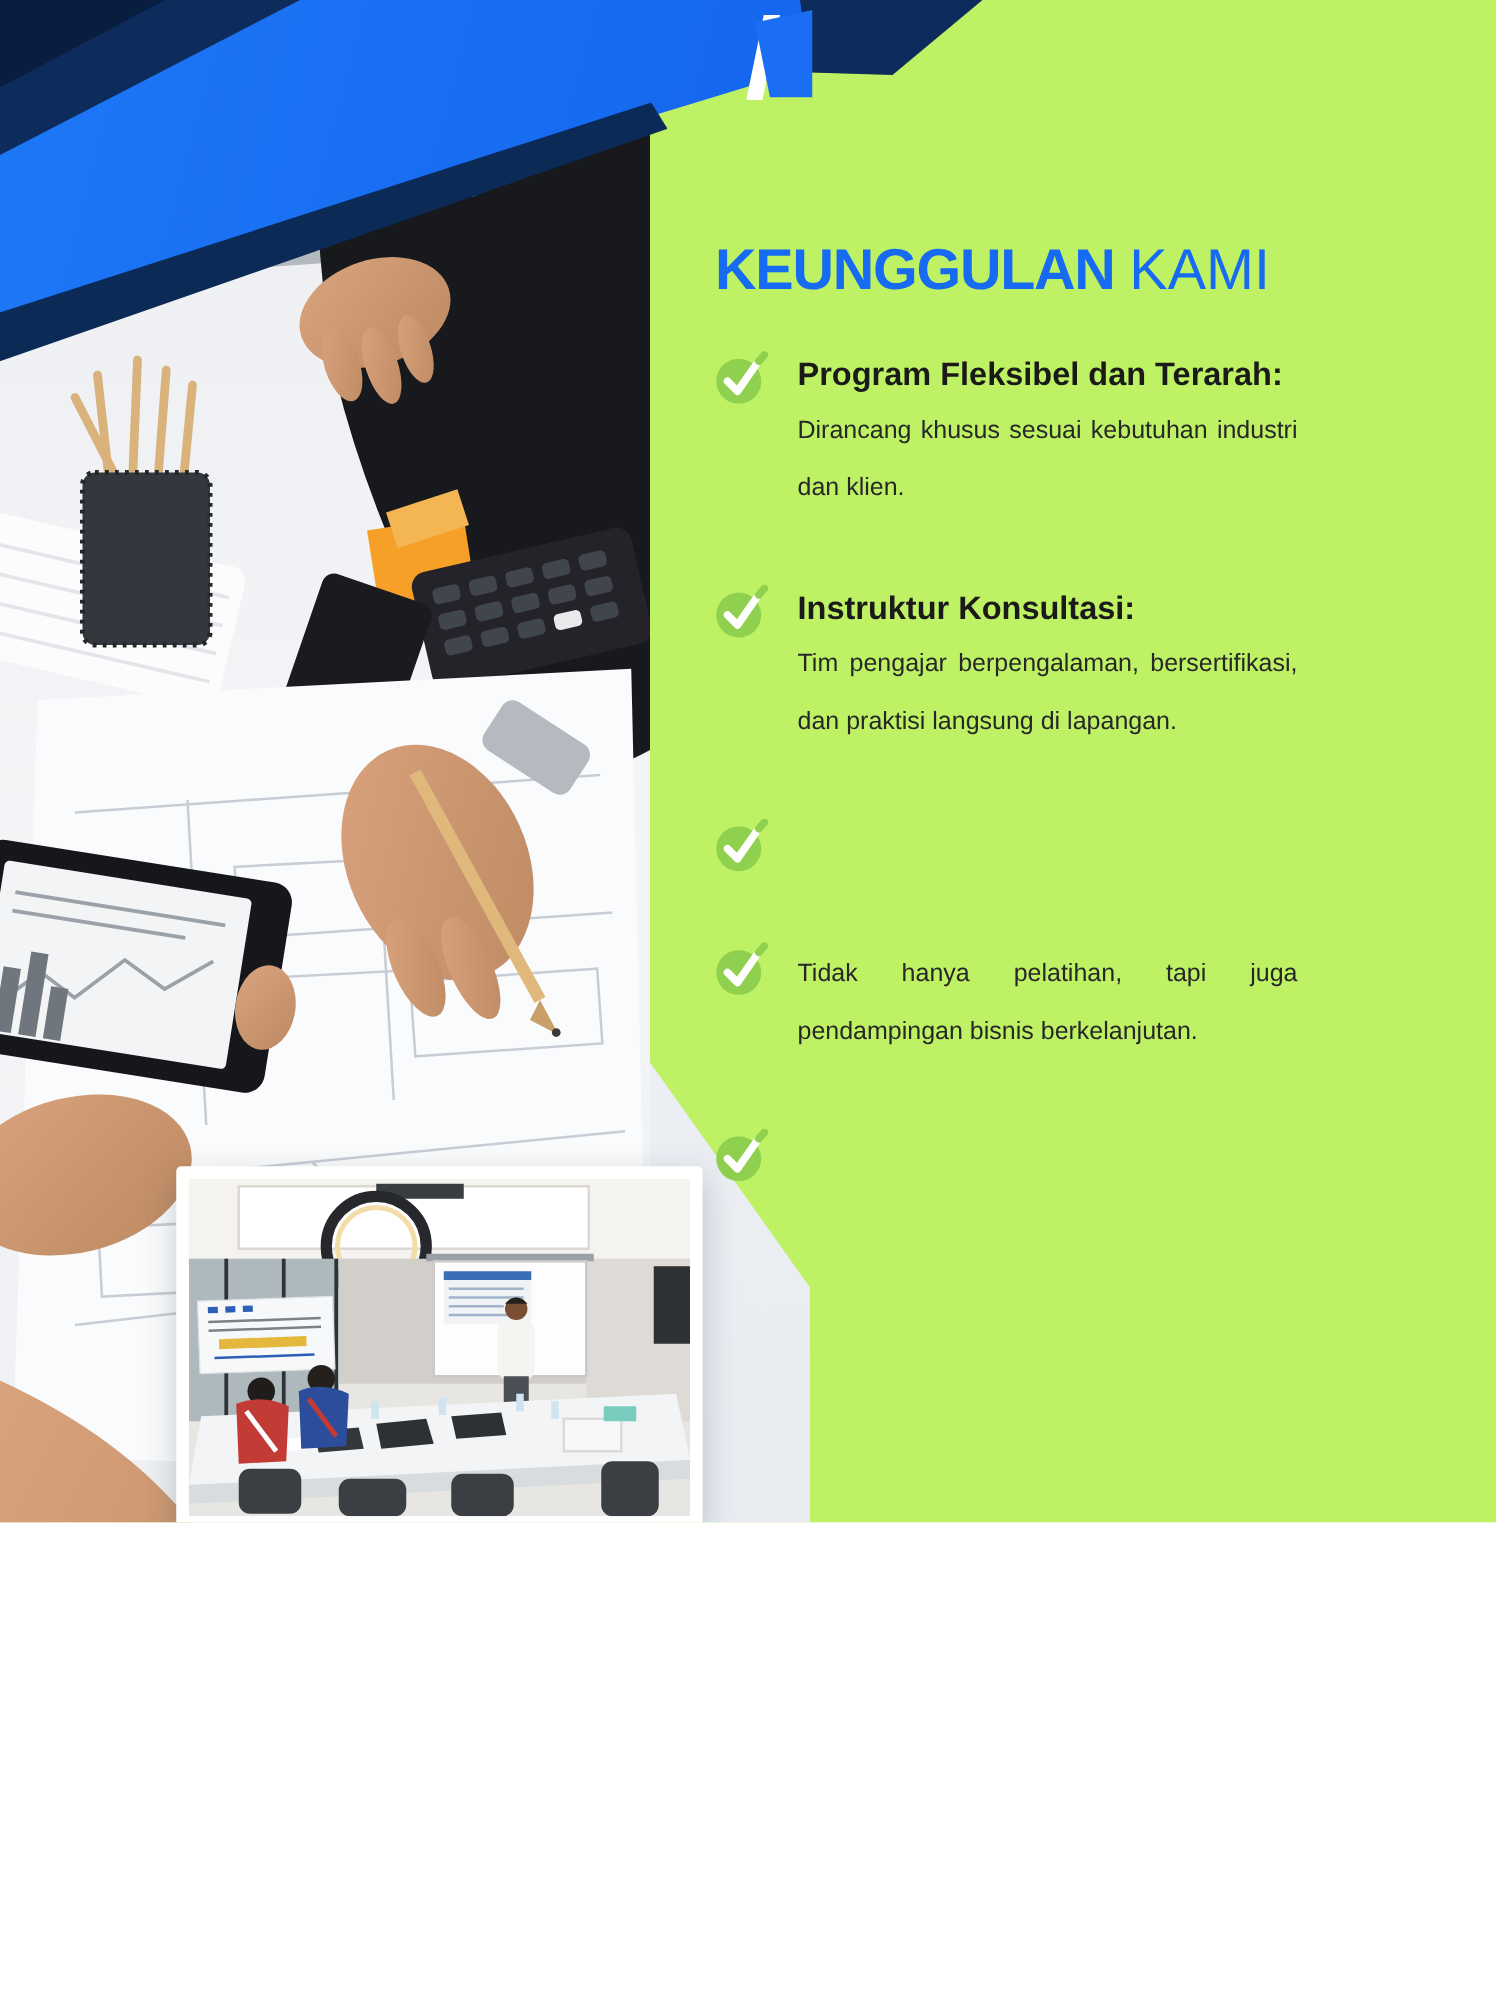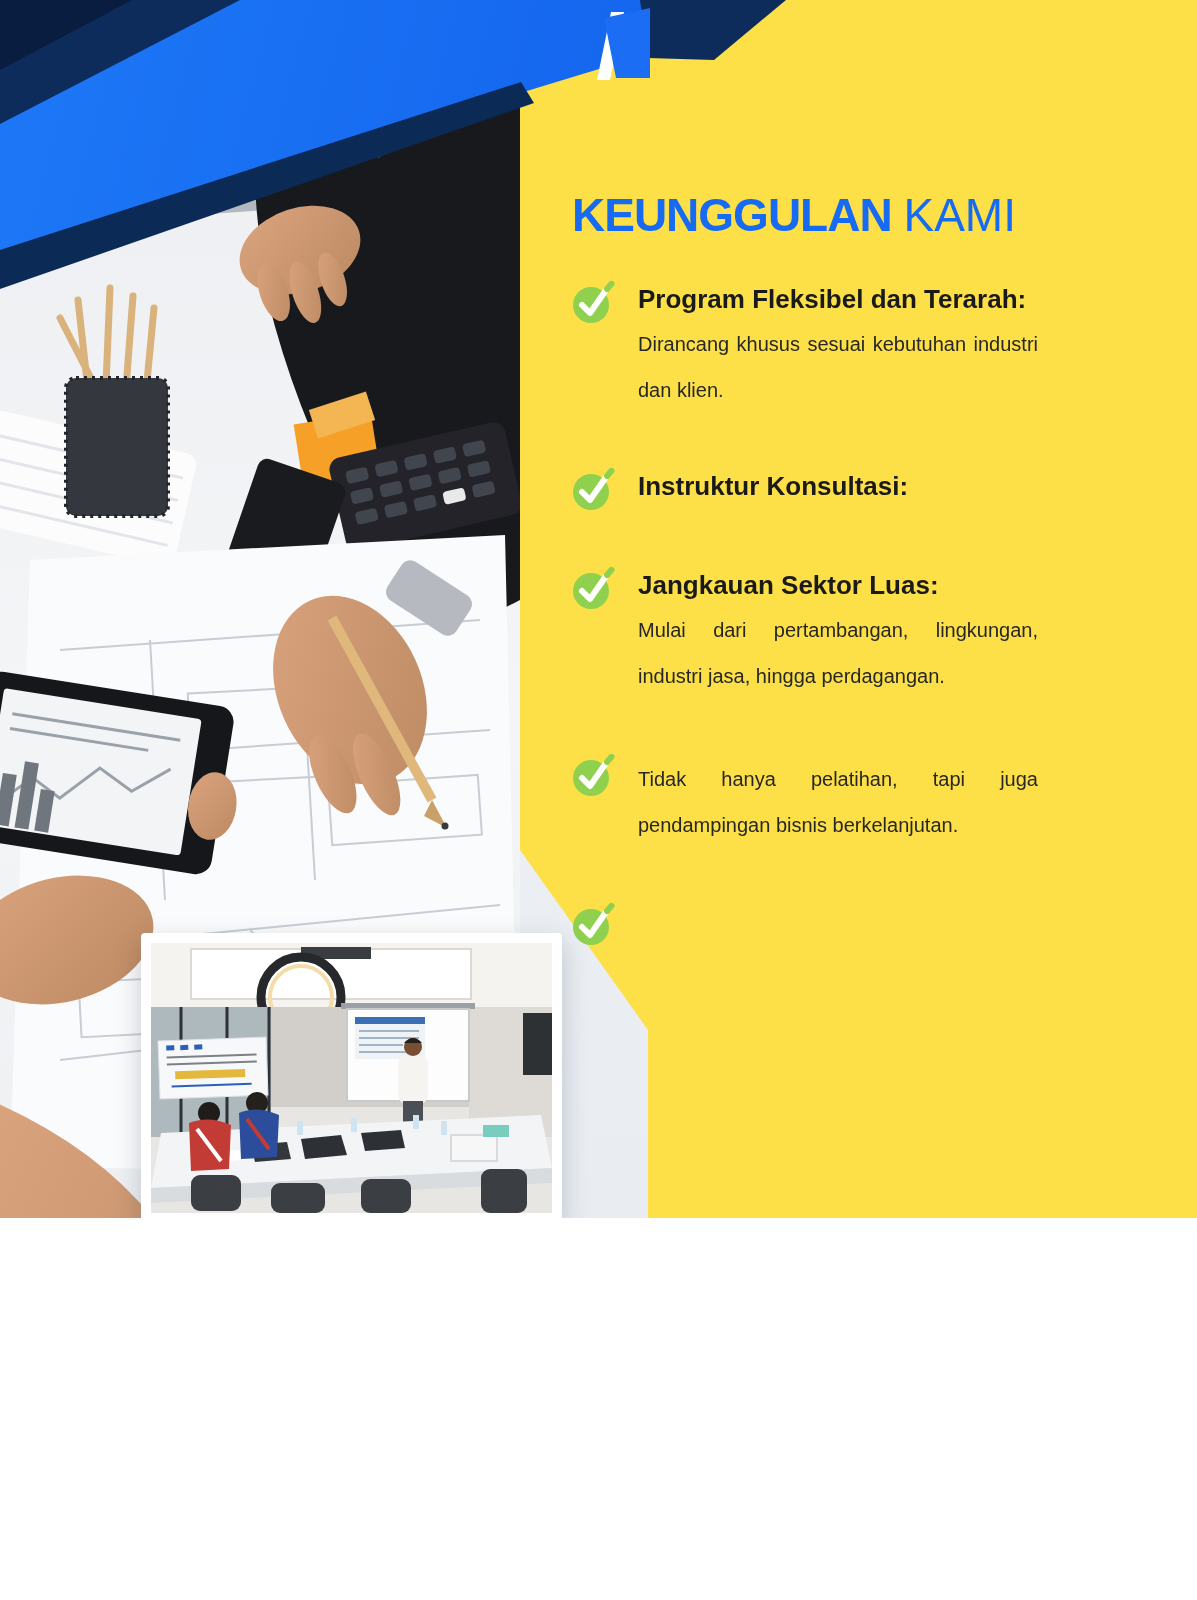--- a/index.html
+++ b/index.html
@@ -1,16 +1,16 @@
 <!DOCTYPE html>
 <html><head>
 <meta charset="utf-8">
 <style>
   html,body{margin:0;padding:0;background:#ffffff;}
-  .page{position:relative;width:1197px;height:1218px;margin:0 auto;background:#fde047;overflow:hidden;
+  .page{position:relative;width:1197px;height:1218px;margin:0 auto;background:#bef264;overflow:hidden;
         font-family:"Liberation Sans",sans-serif;}
   .abs{position:absolute;left:0;top:0;width:100%;height:100%;}
   
   .bg-photo{position:absolute;left:0;top:0;width:520px;height:1600px;z-index:1;}
   .bg-photo svg{display:block;width:100%;height:100%;}
   .bg-wedge{z-index:1;background:linear-gradient(180deg,#f0f2f5,#e9edf2);
             clip-path:polygon(520px 850px,648px 1030px,648px 1600px,520px 1600px);}
   
   .blue-flag  {z-index:2;background:#1467ef;clip-path:polygon(378px 88px,378px 158px,505px 84px);}
   .blue-main  {z-index:3;background:linear-gradient(105deg,#1d78f6 0%,#0f5be9 70%);
@@ -200,33 +200,30 @@
       </div>
 
       <div class="adv-item">
         <svg class="check-icon" viewBox="0 0 44 44">
           <circle cx="19" cy="24" r="18" fill="#8FD14F"></circle>
           <path d="M10 24 L18 32 L33 10.5" stroke="#ffffff" stroke-width="6" fill="none" stroke-linecap="round" stroke-linejoin="round"></path>
           <path d="M35 8 L39.5 2.8" stroke="#8FD14F" stroke-width="6" stroke-linecap="round"></path>
         </svg>
         <div class="adv-text">
           <p class="adv-heading">Instruktur Konsultasi:</p>
+          <p class="adv-body">Tim pengajar berpengalaman, bersertifikasi, dan praktisi langsung di lapangan.</p>
         </div>
       </div>
 
       <div class="adv-item">
         <svg class="check-icon" viewBox="0 0 44 44">
           <circle cx="19" cy="24" r="18" fill="#8FD14F"></circle>
           <path d="M10 24 L18 32 L33 10.5" stroke="#ffffff" stroke-width="6" fill="none" stroke-linecap="round" stroke-linejoin="round"></path>
           <path d="M35 8 L39.5 2.8" stroke="#8FD14F" stroke-width="6" stroke-linecap="round"></path>
         </svg>
-        <div class="adv-text">
-          <p class="adv-heading">Jangkauan Sektor Luas:</p>
-          <p class="adv-body">Mulai dari pertambangan, lingkungan, industri jasa, hingga perdagangan.</p>
-        </div>
       </div>
 
       <div class="adv-item">
         <svg class="check-icon" viewBox="0 0 44 44">
           <circle cx="19" cy="24" r="18" fill="#8FD14F"></circle>
           <path d="M10 24 L18 32 L33 10.5" stroke="#ffffff" stroke-width="6" fill="none" stroke-linecap="round" stroke-linejoin="round"></path>
           <path d="M35 8 L39.5 2.8" stroke="#8FD14F" stroke-width="6" stroke-linecap="round"></path>
         </svg>
         <div class="adv-text">
           <p class="adv-body">Tidak hanya pelatihan, tapi juga pendampingan bisnis berkelanjutan.</p>

